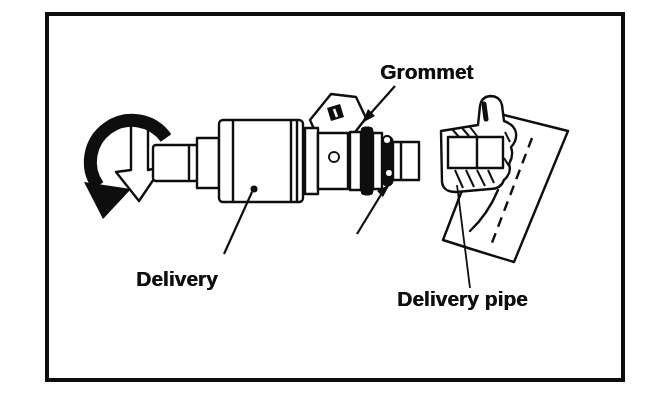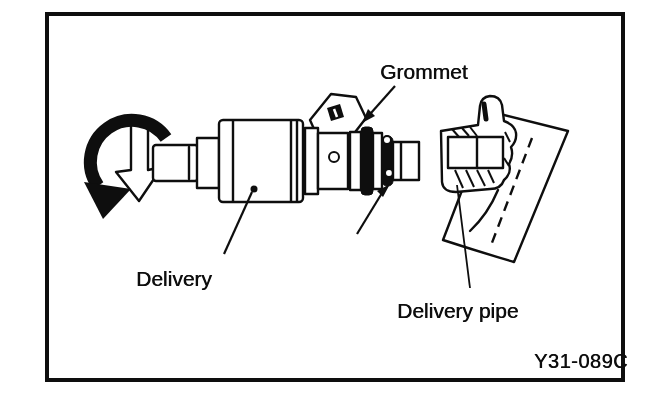--- a/index.html
+++ b/index.html
@@ -22,21 +22,21 @@
   .arcstroke{ fill: none; stroke: var(--ink,#0e0e0e); stroke-width: 13; }
   .dash     { stroke: var(--ink,#0e0e0e); stroke-width: 2.4; stroke-dasharray: 10 7; }
   .thick    { stroke: var(--ink,#0e0e0e); stroke-width: 5; stroke-linecap: round; }
   .hatch line { stroke: var(--ink,#0e0e0e); stroke-width: 2; }
   .ldr      { stroke: var(--ink,#0e0e0e); stroke-width: 2.2; }
   .ldrthin  { stroke: var(--ink,#0e0e0e); stroke-width: 1.8; }
 
   .lbl {
     position: absolute;
     font-family: "Liberation Sans", sans-serif;
-    font-weight: normal;
+    font-weight: bold;
     font-size: 21px;
     line-height: 1;
     color: var(--ink,#0e0e0e);
     white-space: nowrap;
     text-shadow: 0.5px 0.4px 0 var(--ink,#0e0e0e);
   }
   .lbl.code {
     font-weight: normal;
     font-size: 20px;
     letter-spacing: 0.5px;
@@ -124,15 +124,14 @@
     </g>
     <g>
       <line class="ldr" x1="224" y1="254" x2="252" y2="192"></line>
       <circle class="fillb" cx="254" cy="189" r="3.5"></circle>
     </g>
     <line class="ldrthin" x1="470" y1="288" x2="457" y2="185"></line>
   </svg>
 
   <div class="lbl" style="left:380px; top:61px">Grommet</div>
   <div class="lbl" style="left:136px; top:268px">Delivery</div>
-  <div class="lbl" style="left:397px; top:300px">Delivery pipe</div>
-  <div class="lbl code" style="left:534px; top:351px">Y31-089C</div>
+  <div class="lbl" style="left:397px; top:288px">Delivery pipe</div>
 </div>
 
 </body></html>

